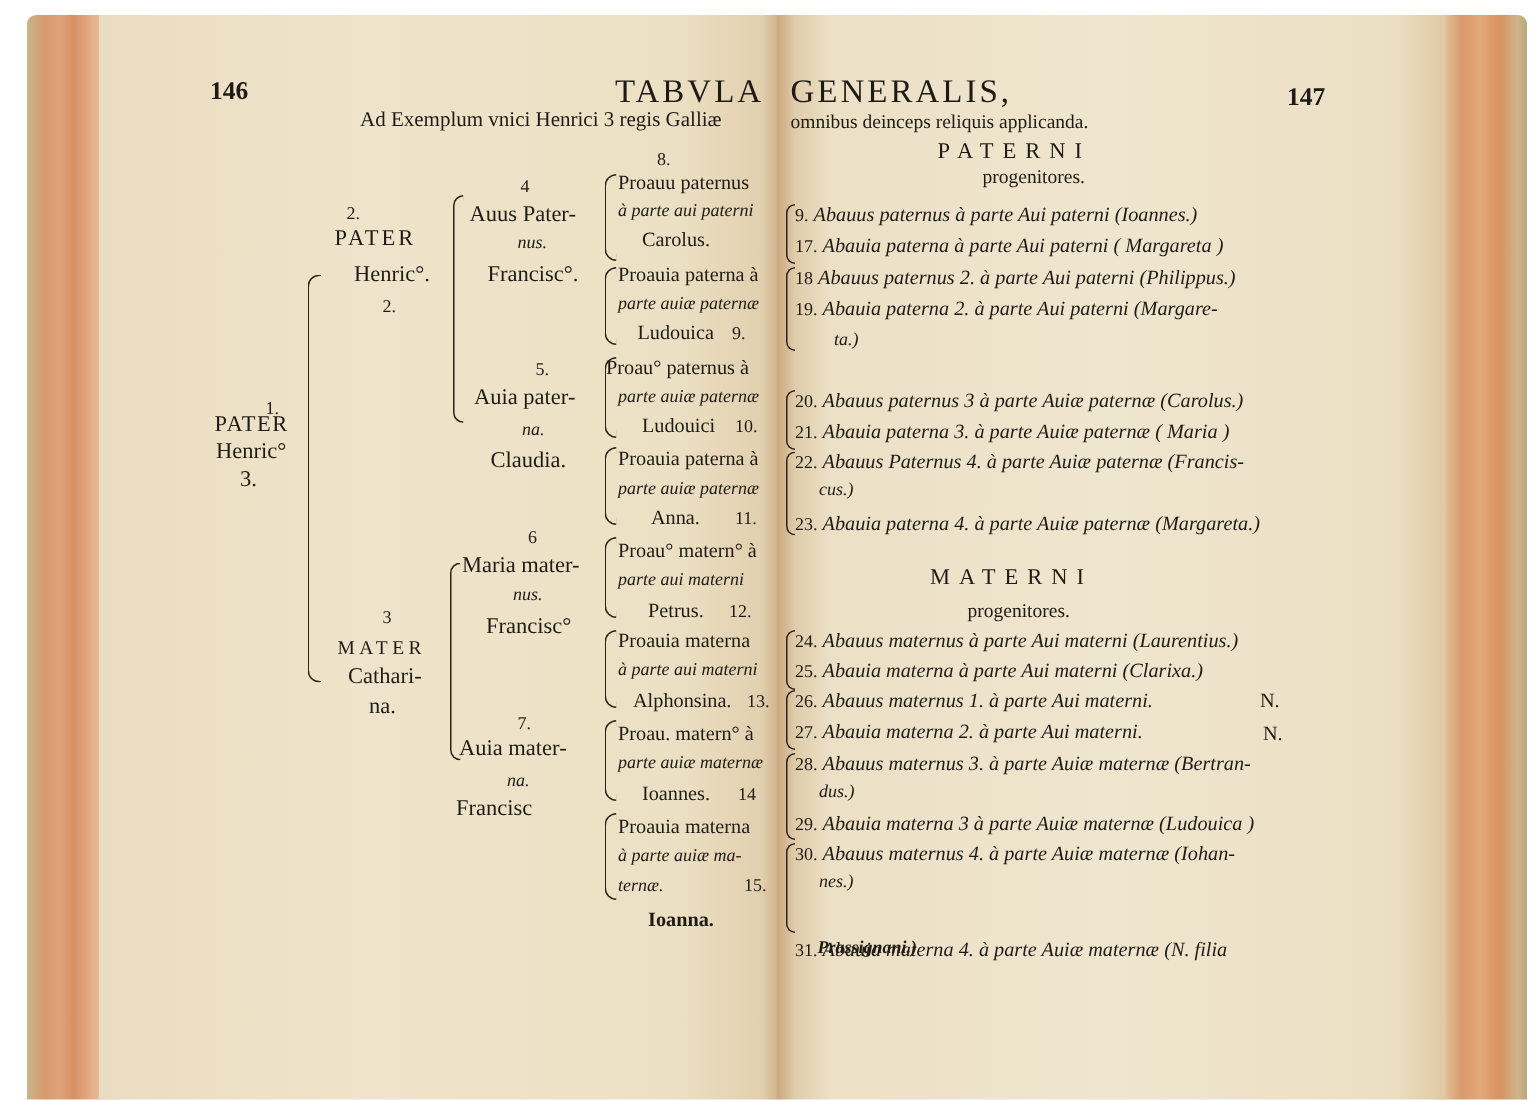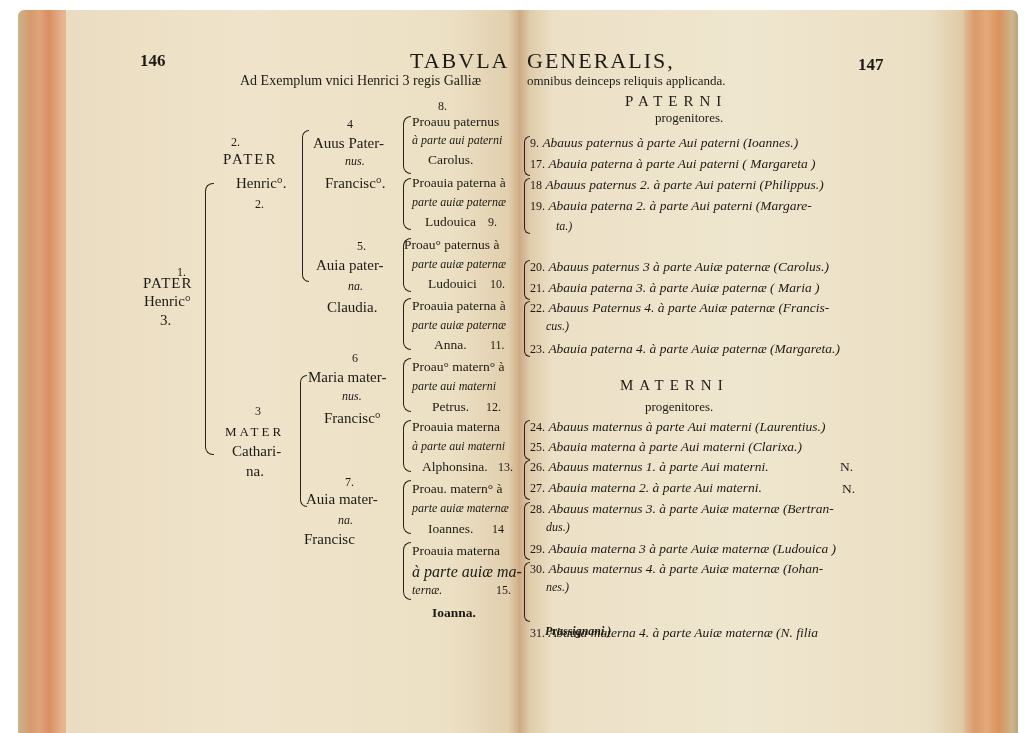--- a/index.html
+++ b/index.html
@@ -117,21 +117,21 @@
 <div class="t ln it" style="left:412px;top:440px;font-size:12px;">à parte aui materni</div>
 <div class="t ln" style="left:422px;top:460px;">Alphonsina.</div>
 <div class="t sm" style="left:498px;top:461px;">13.</div>
 
 <div class="t ln" style="left:412px;top:482px;">Proau. matern° à</div>
 <div class="t ln it" style="left:412px;top:502px;font-size:12px;">parte auiæ maternæ</div>
 <div class="t ln" style="left:428px;top:522px;">Ioannes.</div>
 <div class="t sm" style="left:492px;top:523px;">14</div>
 
 <div class="t ln" style="left:412px;top:544px;">Proauia materna</div>
-<div class="t ln it" style="left:412px;top:564px;font-size:16px;">à parte auiæ ma-</div>
+<div class="t ln it" style="left:412px;top:564px;font-size:12px;">à parte auiæ ma-</div>
 <div class="t ln it" style="left:412px;top:584px;font-size:12px;">ternæ.</div>
 <div class="t sm" style="left:496px;top:584px;">15.</div>
 <div class="t ln" style="left:432px;top:606px;font-weight:bold;">Ioanna.</div>
 
 <div class="t title" style="left:527px;top:50px;">GENERALIS,</div>
 <div class="t pn" style="left:858px;top:56px;">147</div>
 <div class="t sub" style="left:527px;top:74px;font-size:13px;">omnibus deinceps reliquis applicanda.</div>
 
 <div class="t hdr" style="left:625px;top:94px;">PATERNI</div>
 <div class="t prog" style="left:655px;top:111px;">progenitores.</div>

